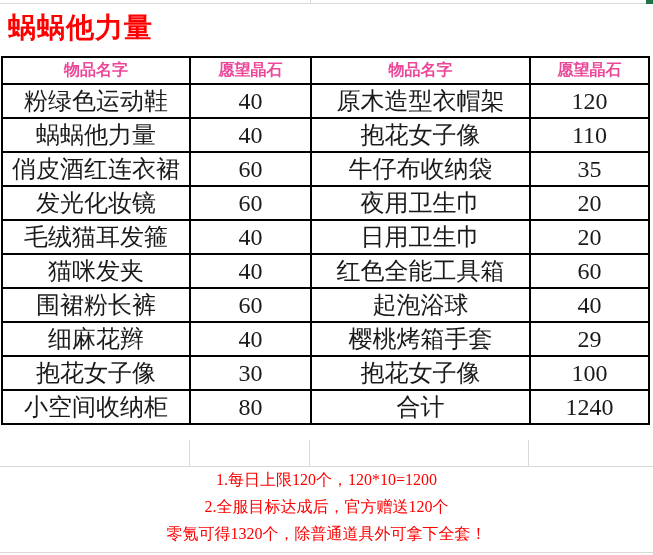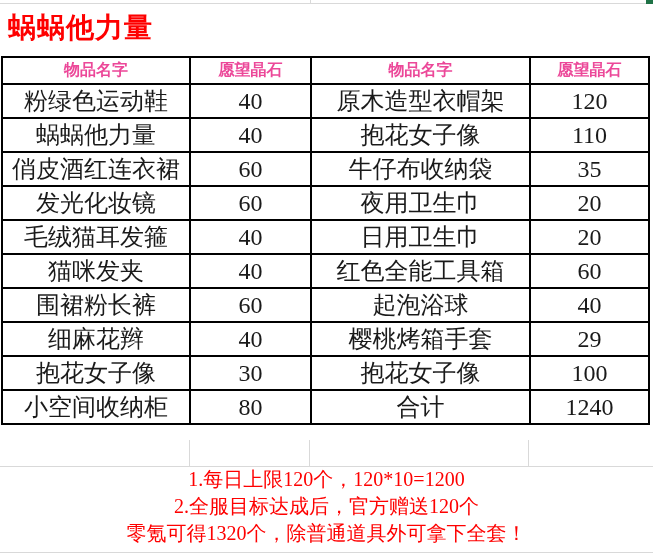--- a/index.html
+++ b/index.html
@@ -75,21 +75,21 @@
     font-weight: bold;
     color: #ec4899;
   }
   .notes {
     position: absolute;
     top: 466px;
     left: 0;
     width: 653px;
     text-align: center;
     color: #fe0000;
-    font-size: 20px;
+    font-size: 16px;
     line-height: 27px;
   }
 </style>
 </head>
 <body>
 
 <div class="sheet">
 
   <div class="gridline-h" style="top:3px;"></div>
   <div class="gridline-v" style="left:310px; top:0; height:3px;"></div>

